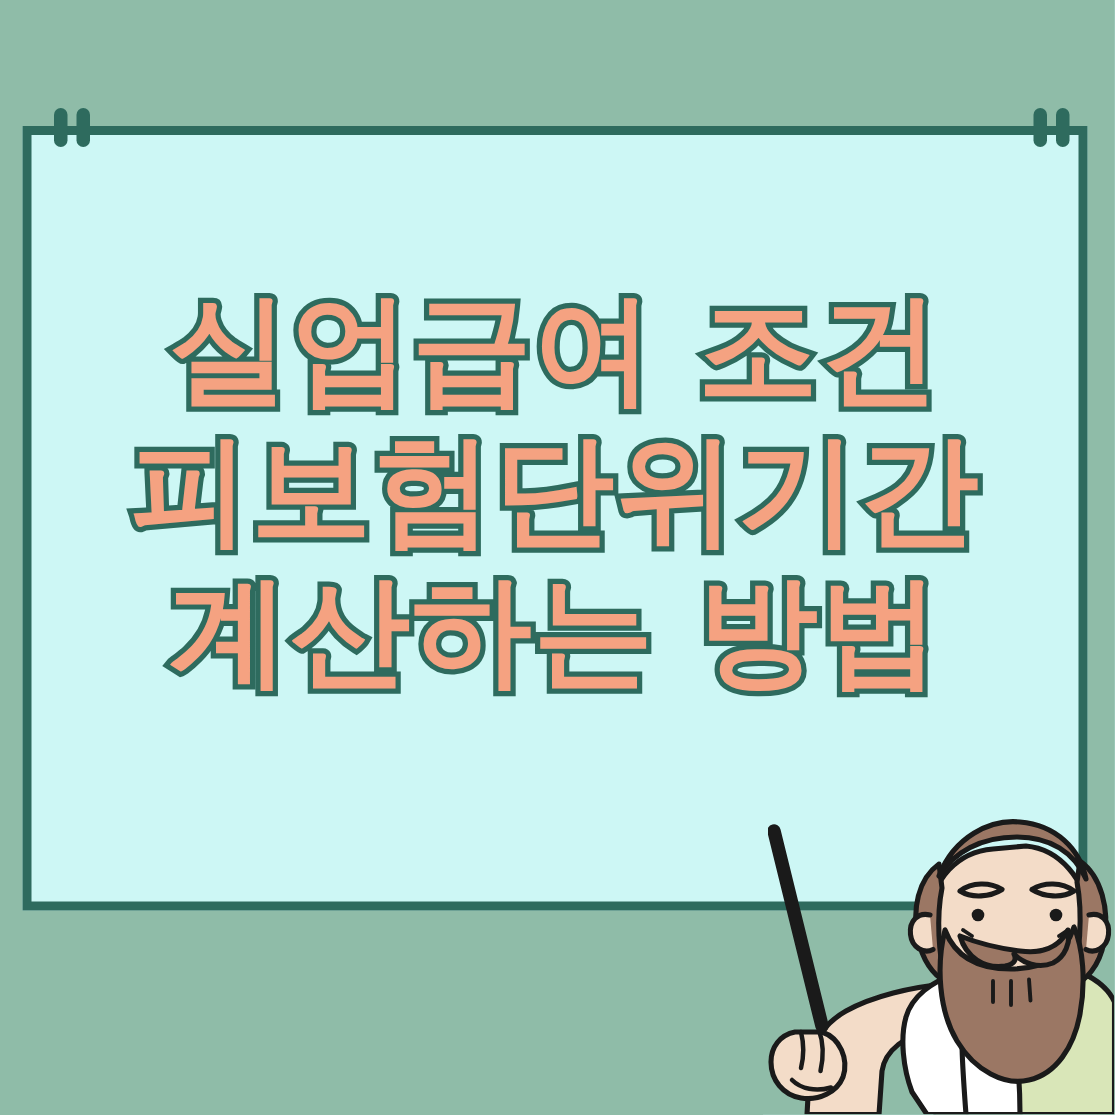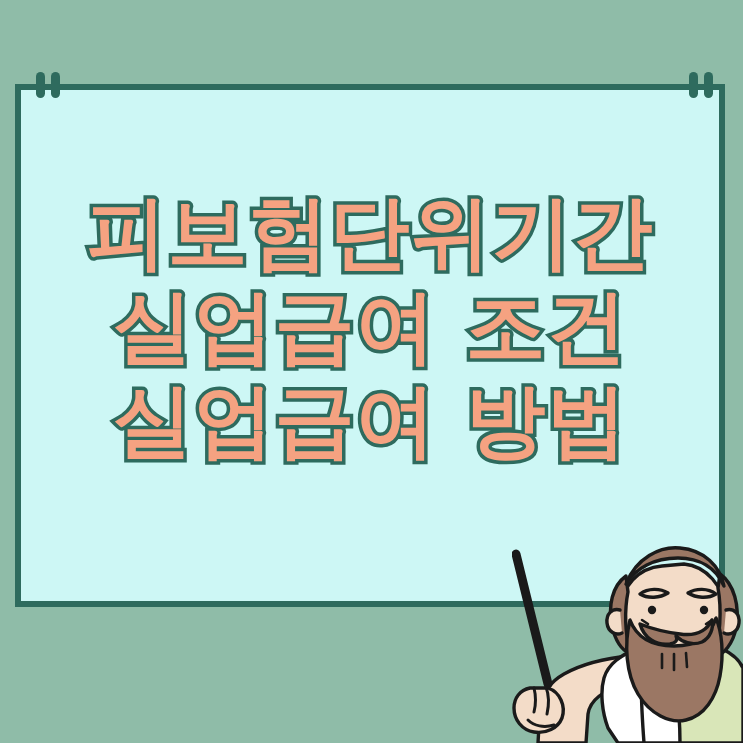--- a/index.html
+++ b/index.html
@@ -84,23 +84,23 @@
 <div id="canvas">
 
   <div class="board"></div>
 
   <div class="clip c1"></div>
   <div class="clip c2"></div>
   <div class="clip c3"></div>
   <div class="clip c4"></div>
 
   <div class="title-block">
+    <span class="title-line">실업급여 조건</span>
     <span class="title-line">피보험단위기간</span>
-    <span class="title-line">실업급여 조건</span>
-    <span class="title-line">실업급여 방법</span>
+    <span class="title-line">계산하는 방법</span>
   </div>
 
   <div class="character">
     <svg width="231" height="215" viewBox="0 0 231 215" xmlns="http://www.w3.org/2000/svg">
       <g stroke="#1A1A1A" stroke-width="3.4" stroke-linejoin="round" stroke-linecap="round">
 
         <path d="M150 118 C 128 126 116 150 114 176 L 112 215 L 231 215 L 231 140 C 224 124 200 114 176 112 Z" fill="#D9E6B8"></path>
 
         <path d="M146 120 C 132 128 120 146 116 168 C 112 192 112 206 112 215 L 168 215 C 168 196 166 172 164 156 C 162 138 156 126 146 120 Z" fill="#FFFFFF"></path>
 

